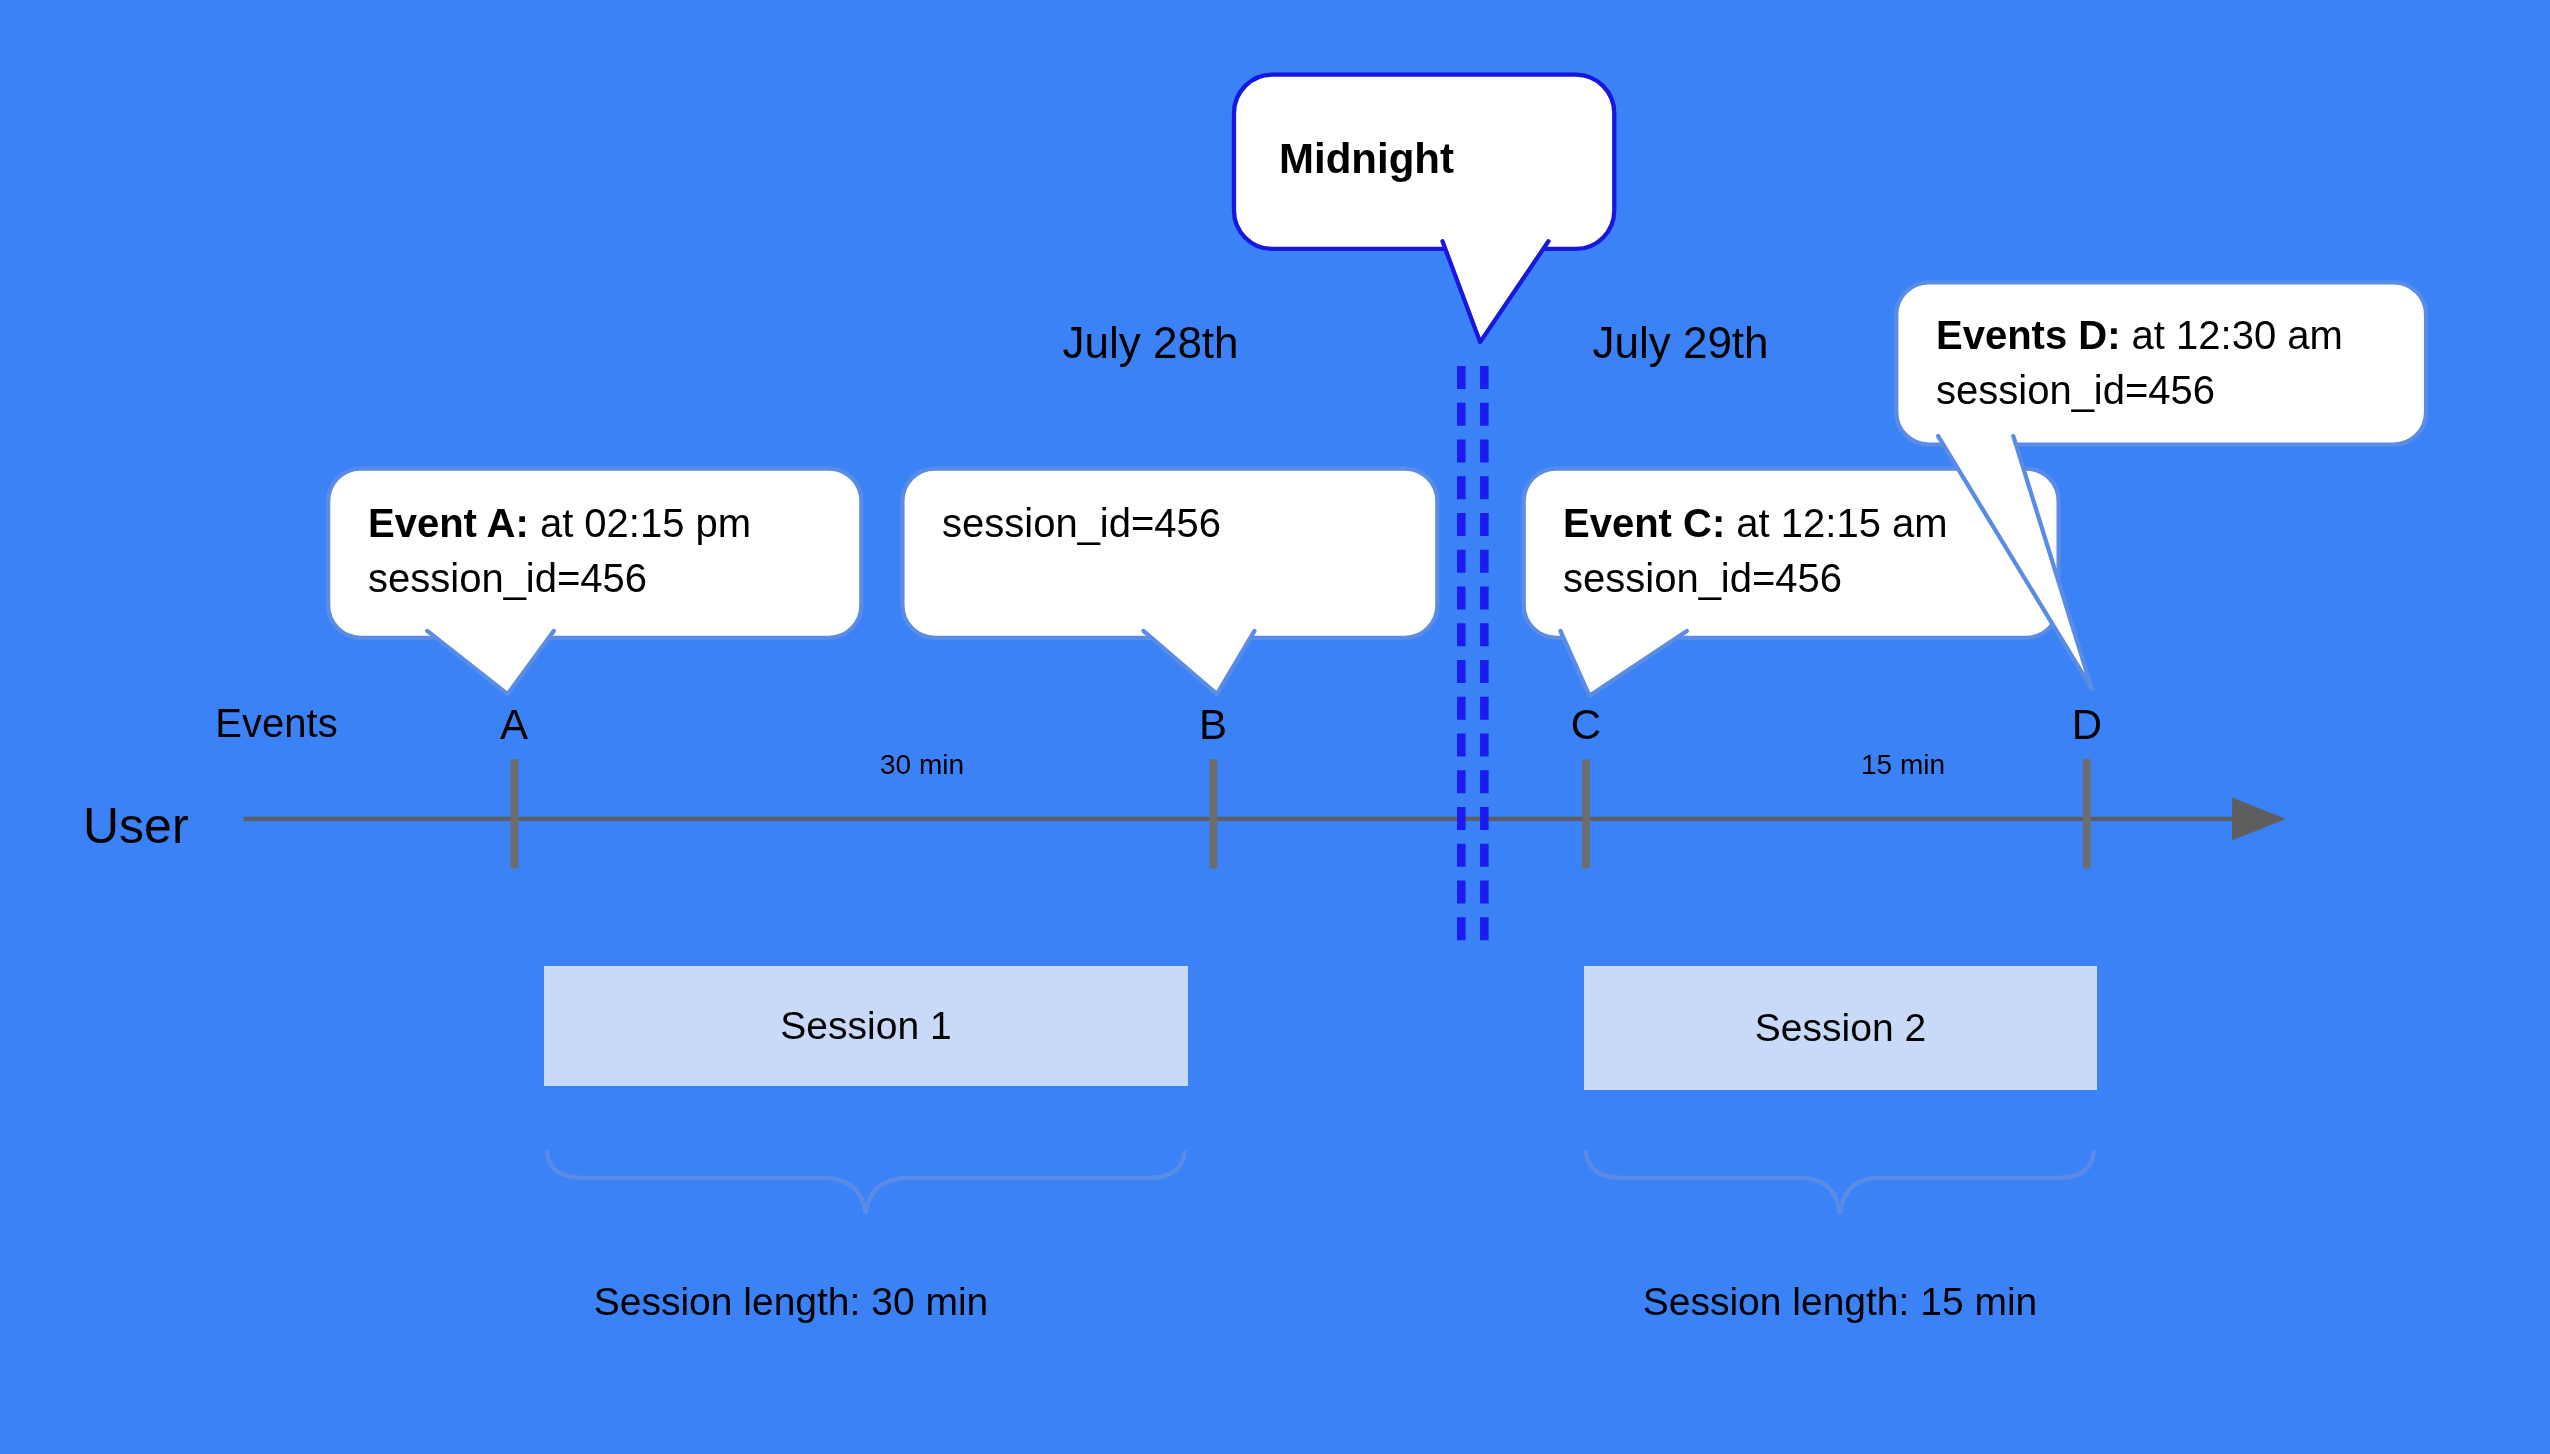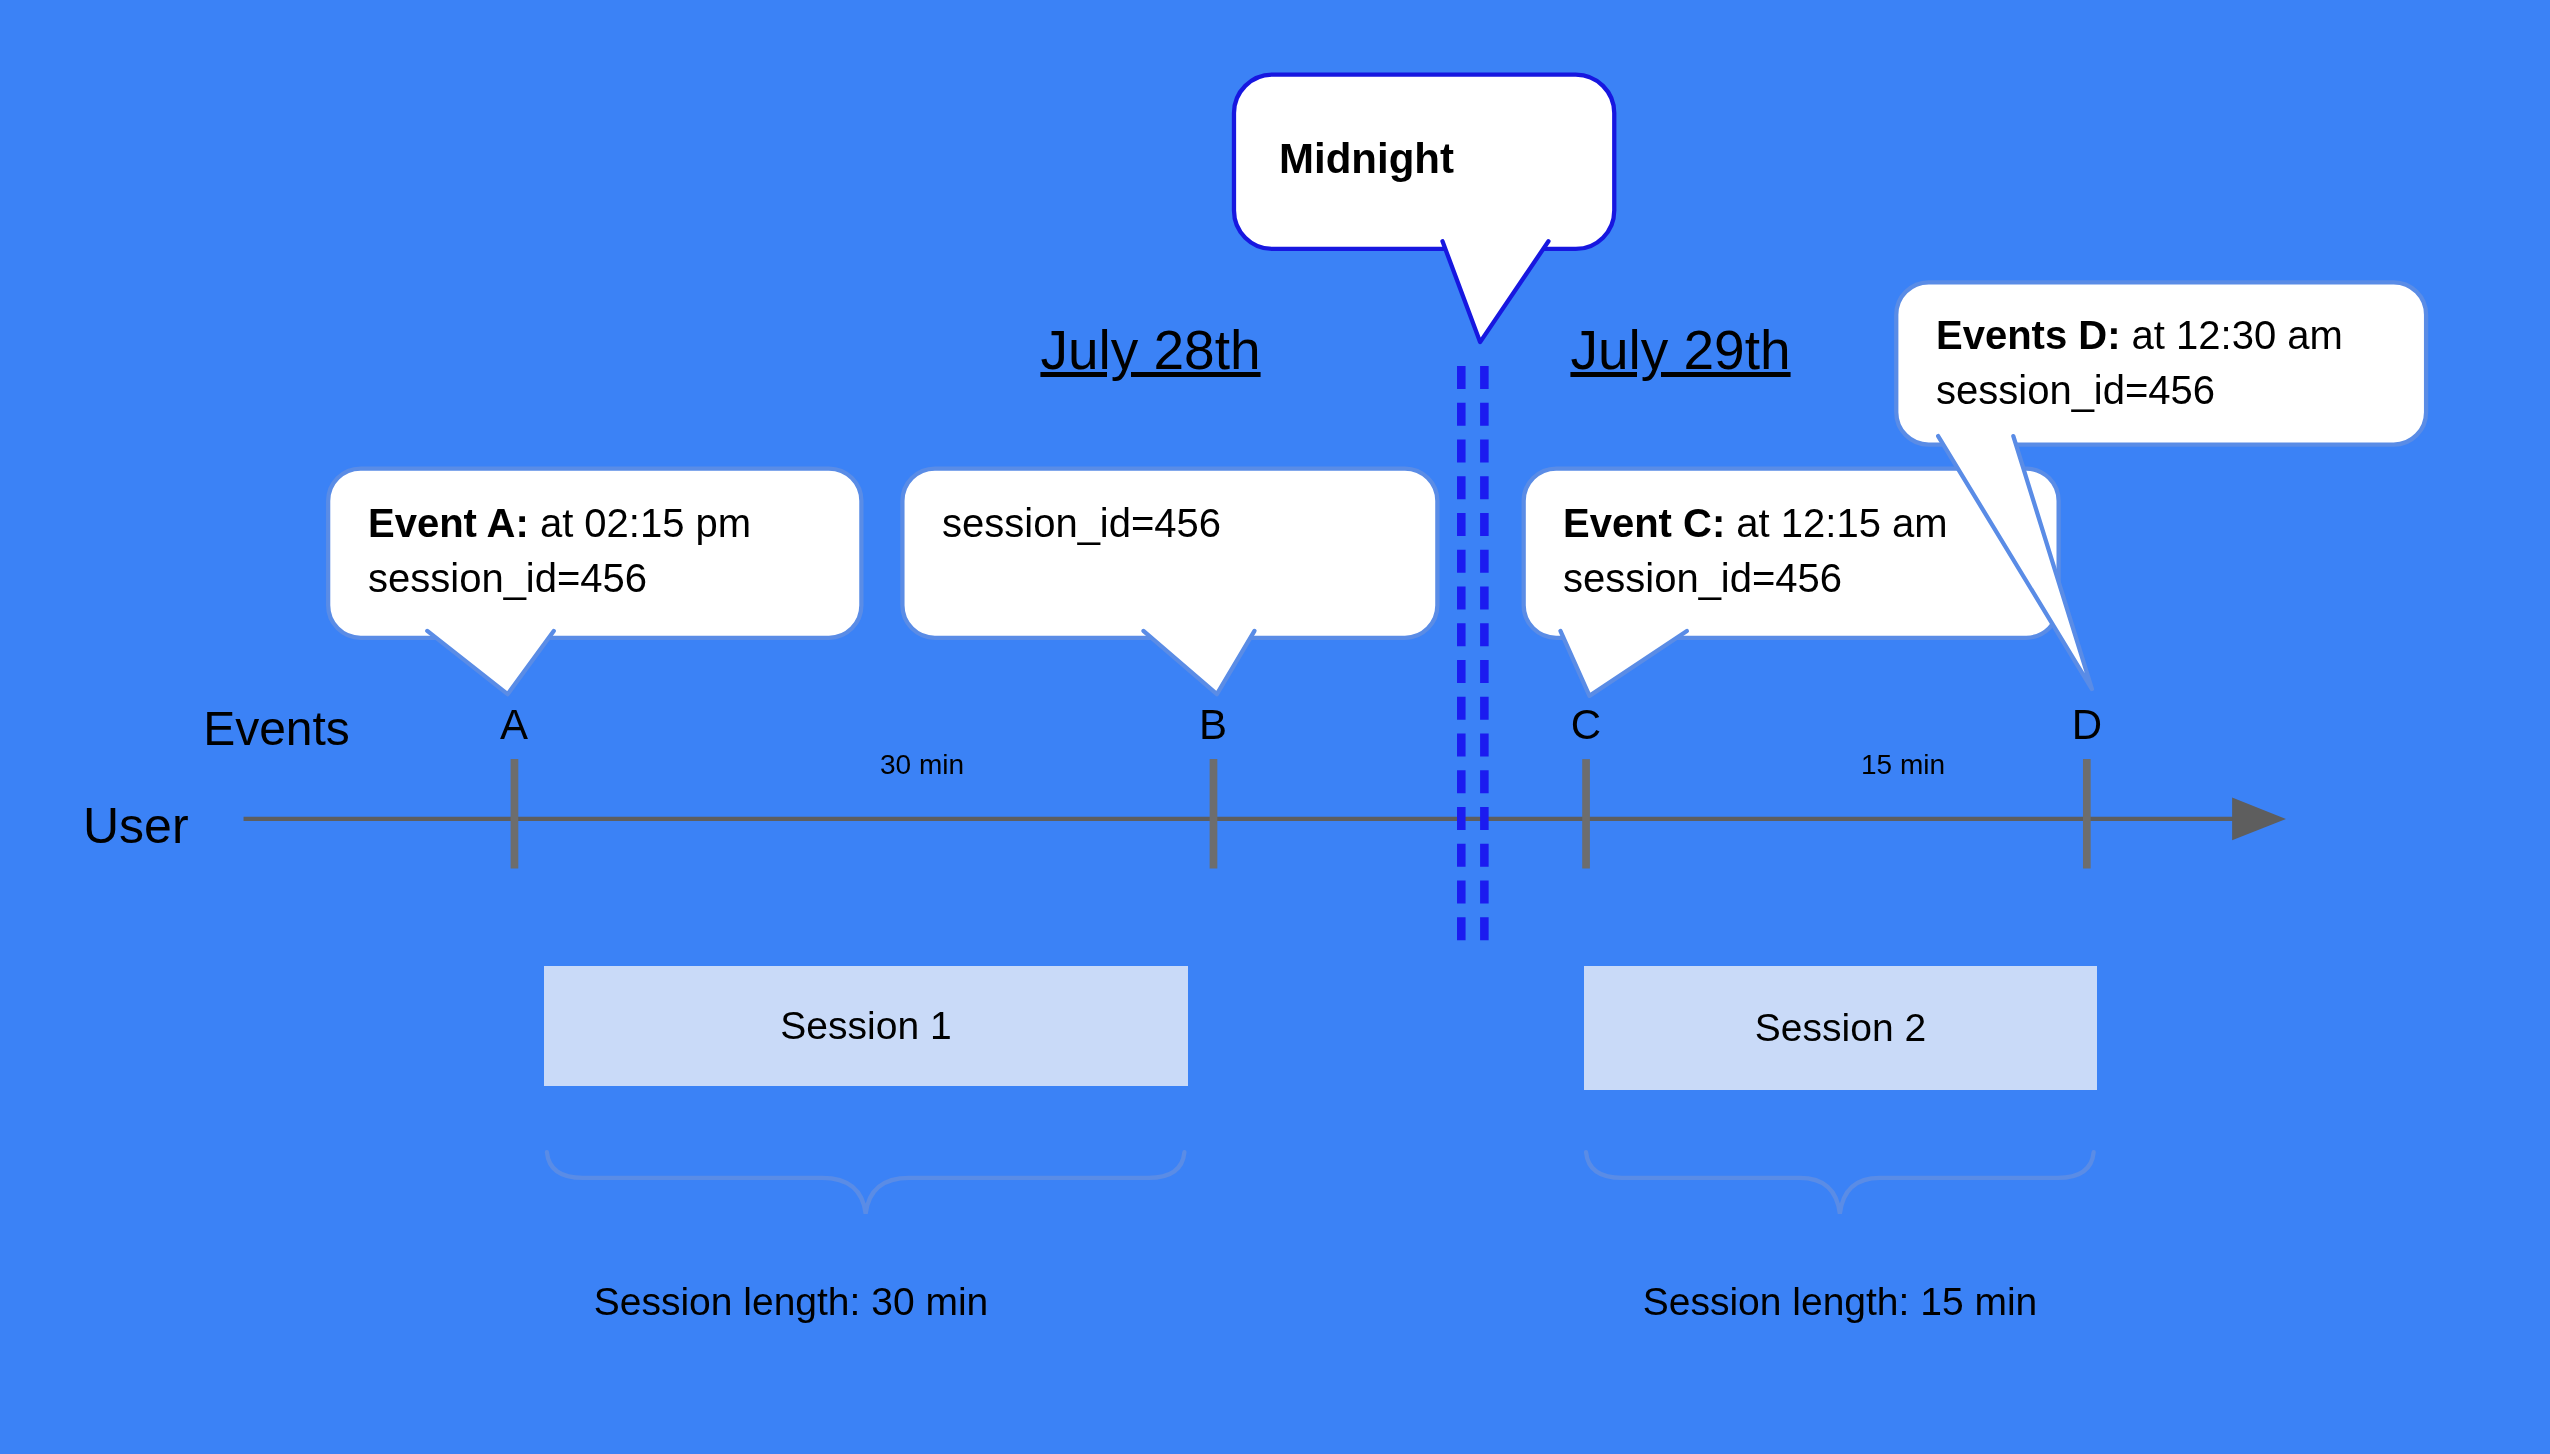--- a/index.html
+++ b/index.html
@@ -26,24 +26,24 @@
   }
   .txt { position: absolute; white-space: nowrap; }
   .center { text-align: center; }
   .bubble-text {
     position: absolute;
     font-size: 40px;
     line-height: 55px;
     letter-spacing: 0px;
   }
   .bubble-text .b { font-weight: bold; }
-  .date-label   { font-size: 55px; width: 273px; text-decoration: underline; }
+  .date-label   { font-size: 44px; width: 273px; }
   .midnight-label { font-size: 42px; font-weight: bold; }
   .marker       { font-size: 42px; width: 68px; }
-  .events-label { font-size: 48px; width: 171px; }
+  .events-label { font-size: 40px; width: 171px; }
   .user-label   { font-size: 50px; }
   .interval     { font-size: 28px; width: 171px; text-align: right; }
   .session-box {
     position: absolute;
     background: #c9daf8;
     display: flex;
     align-items: center;
     justify-content: center;
     font-size: 39px;
   }

